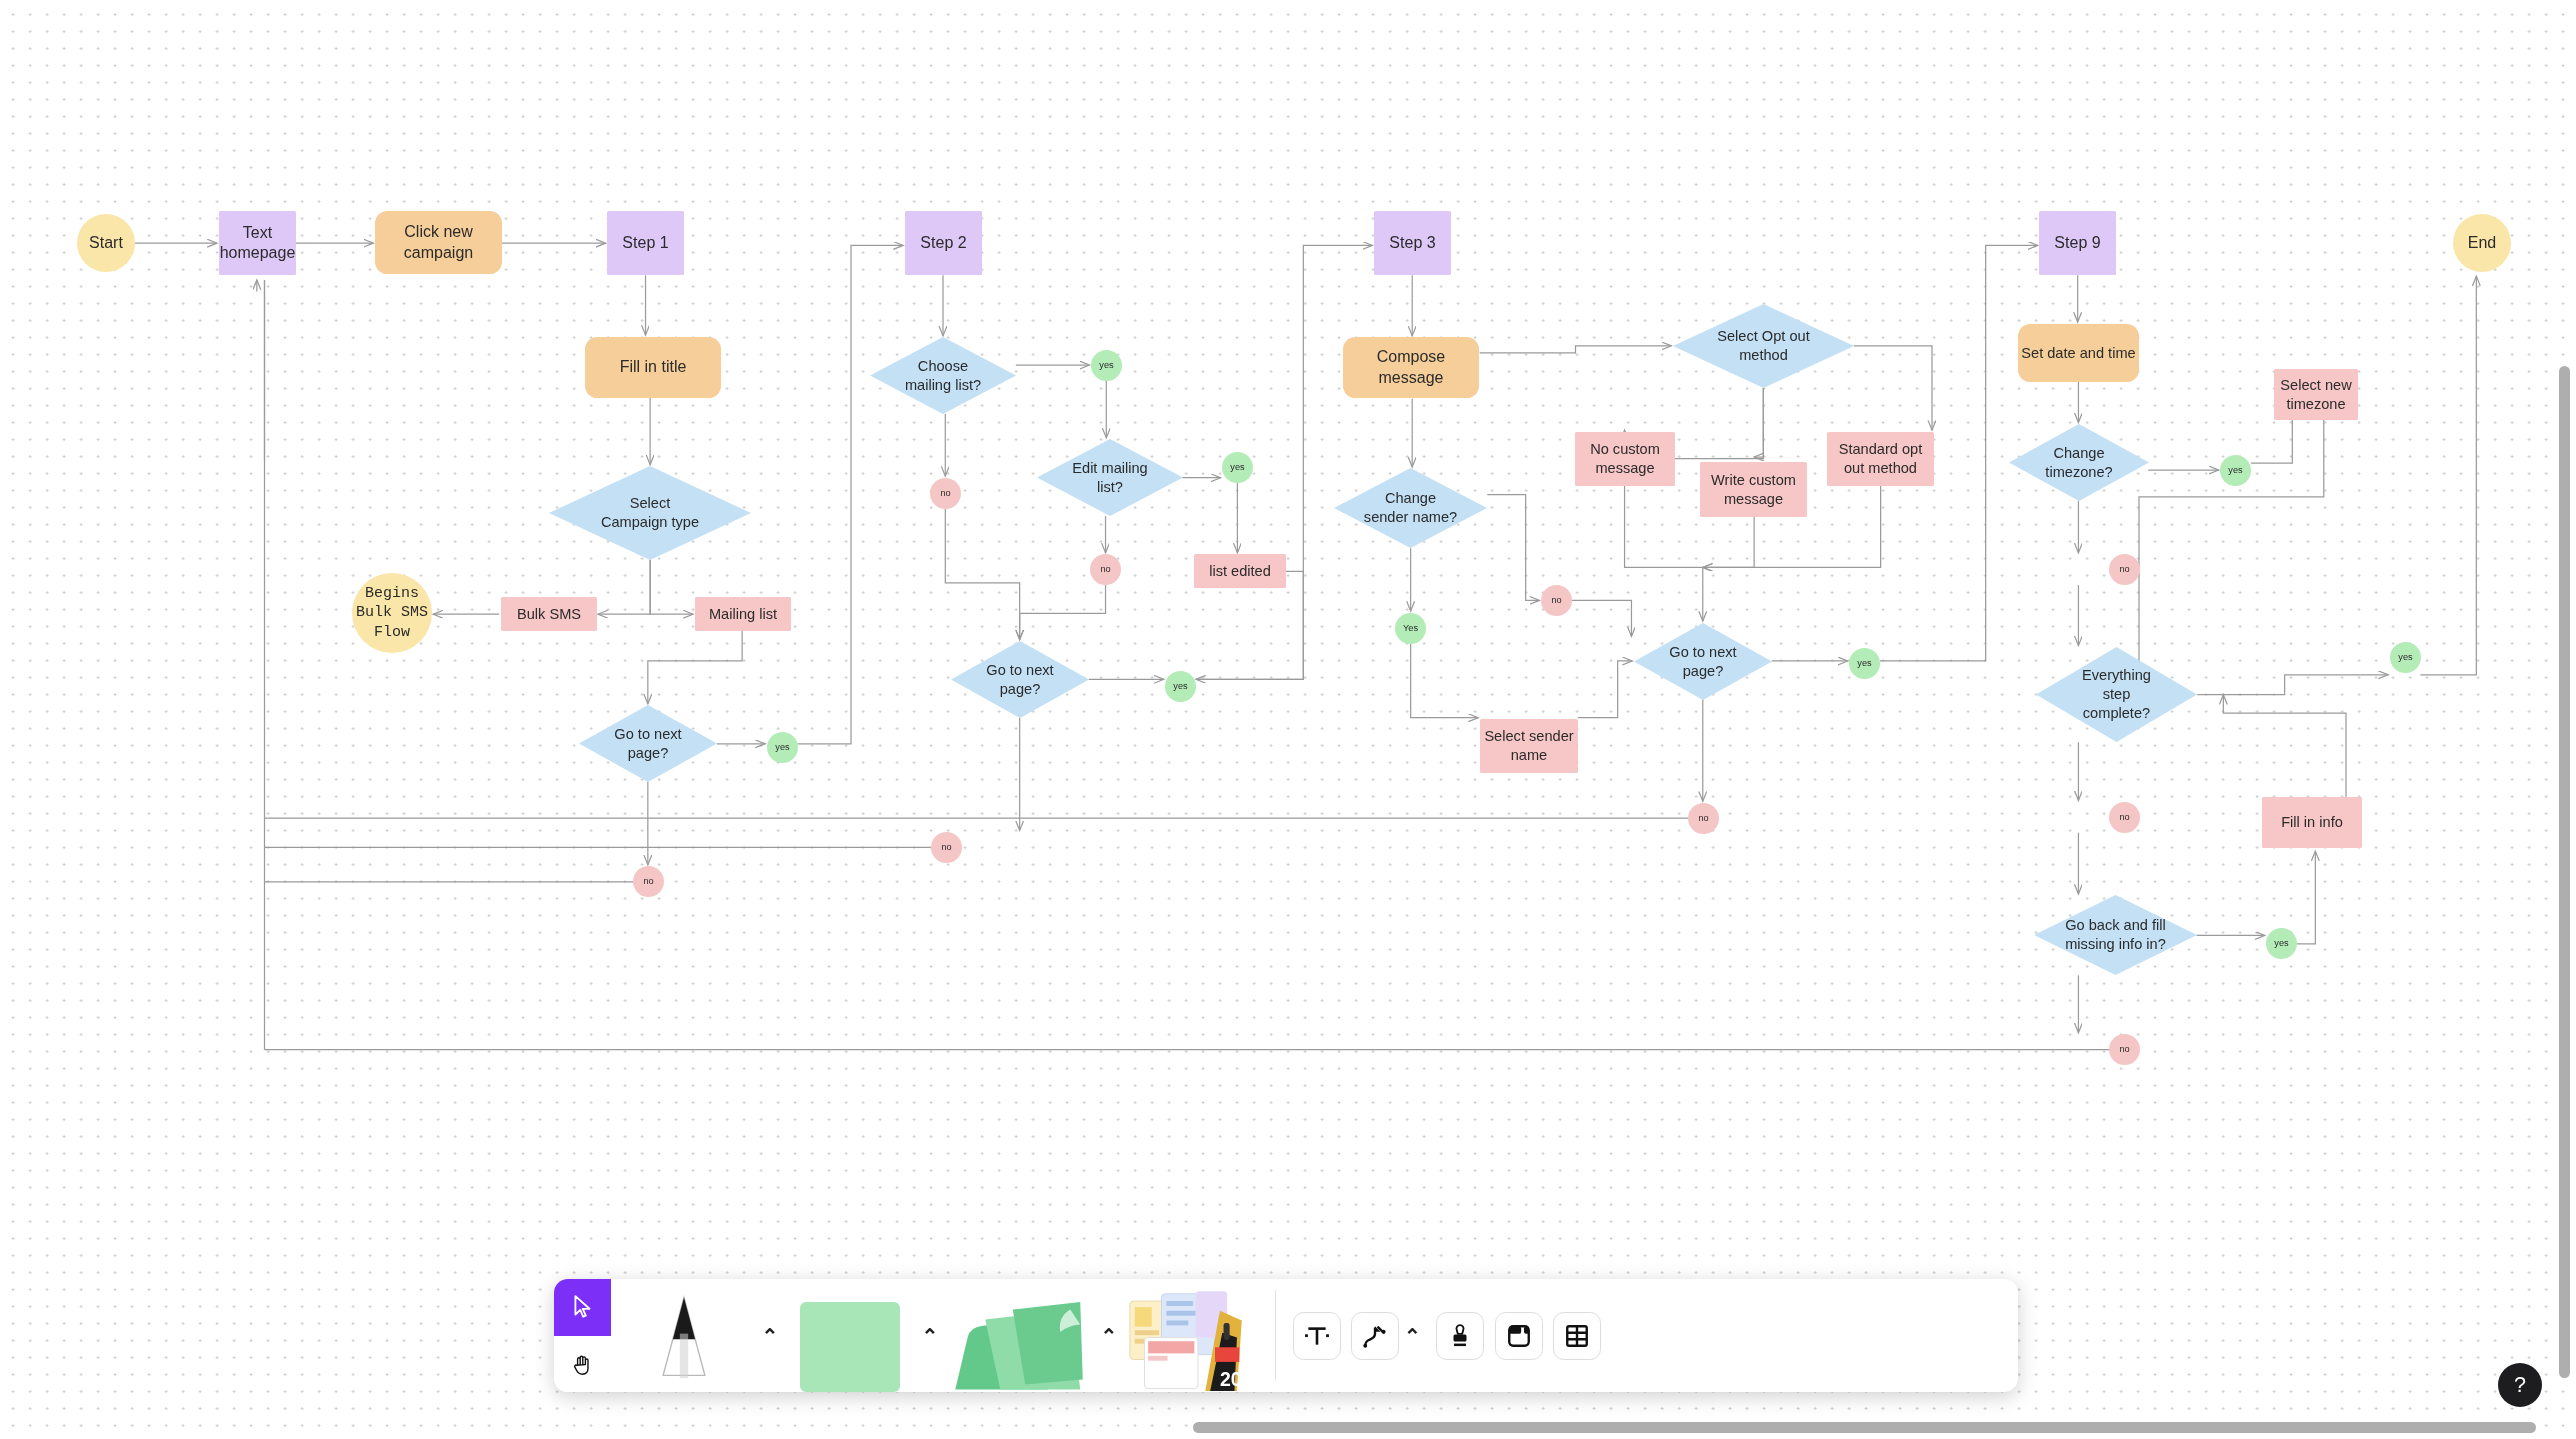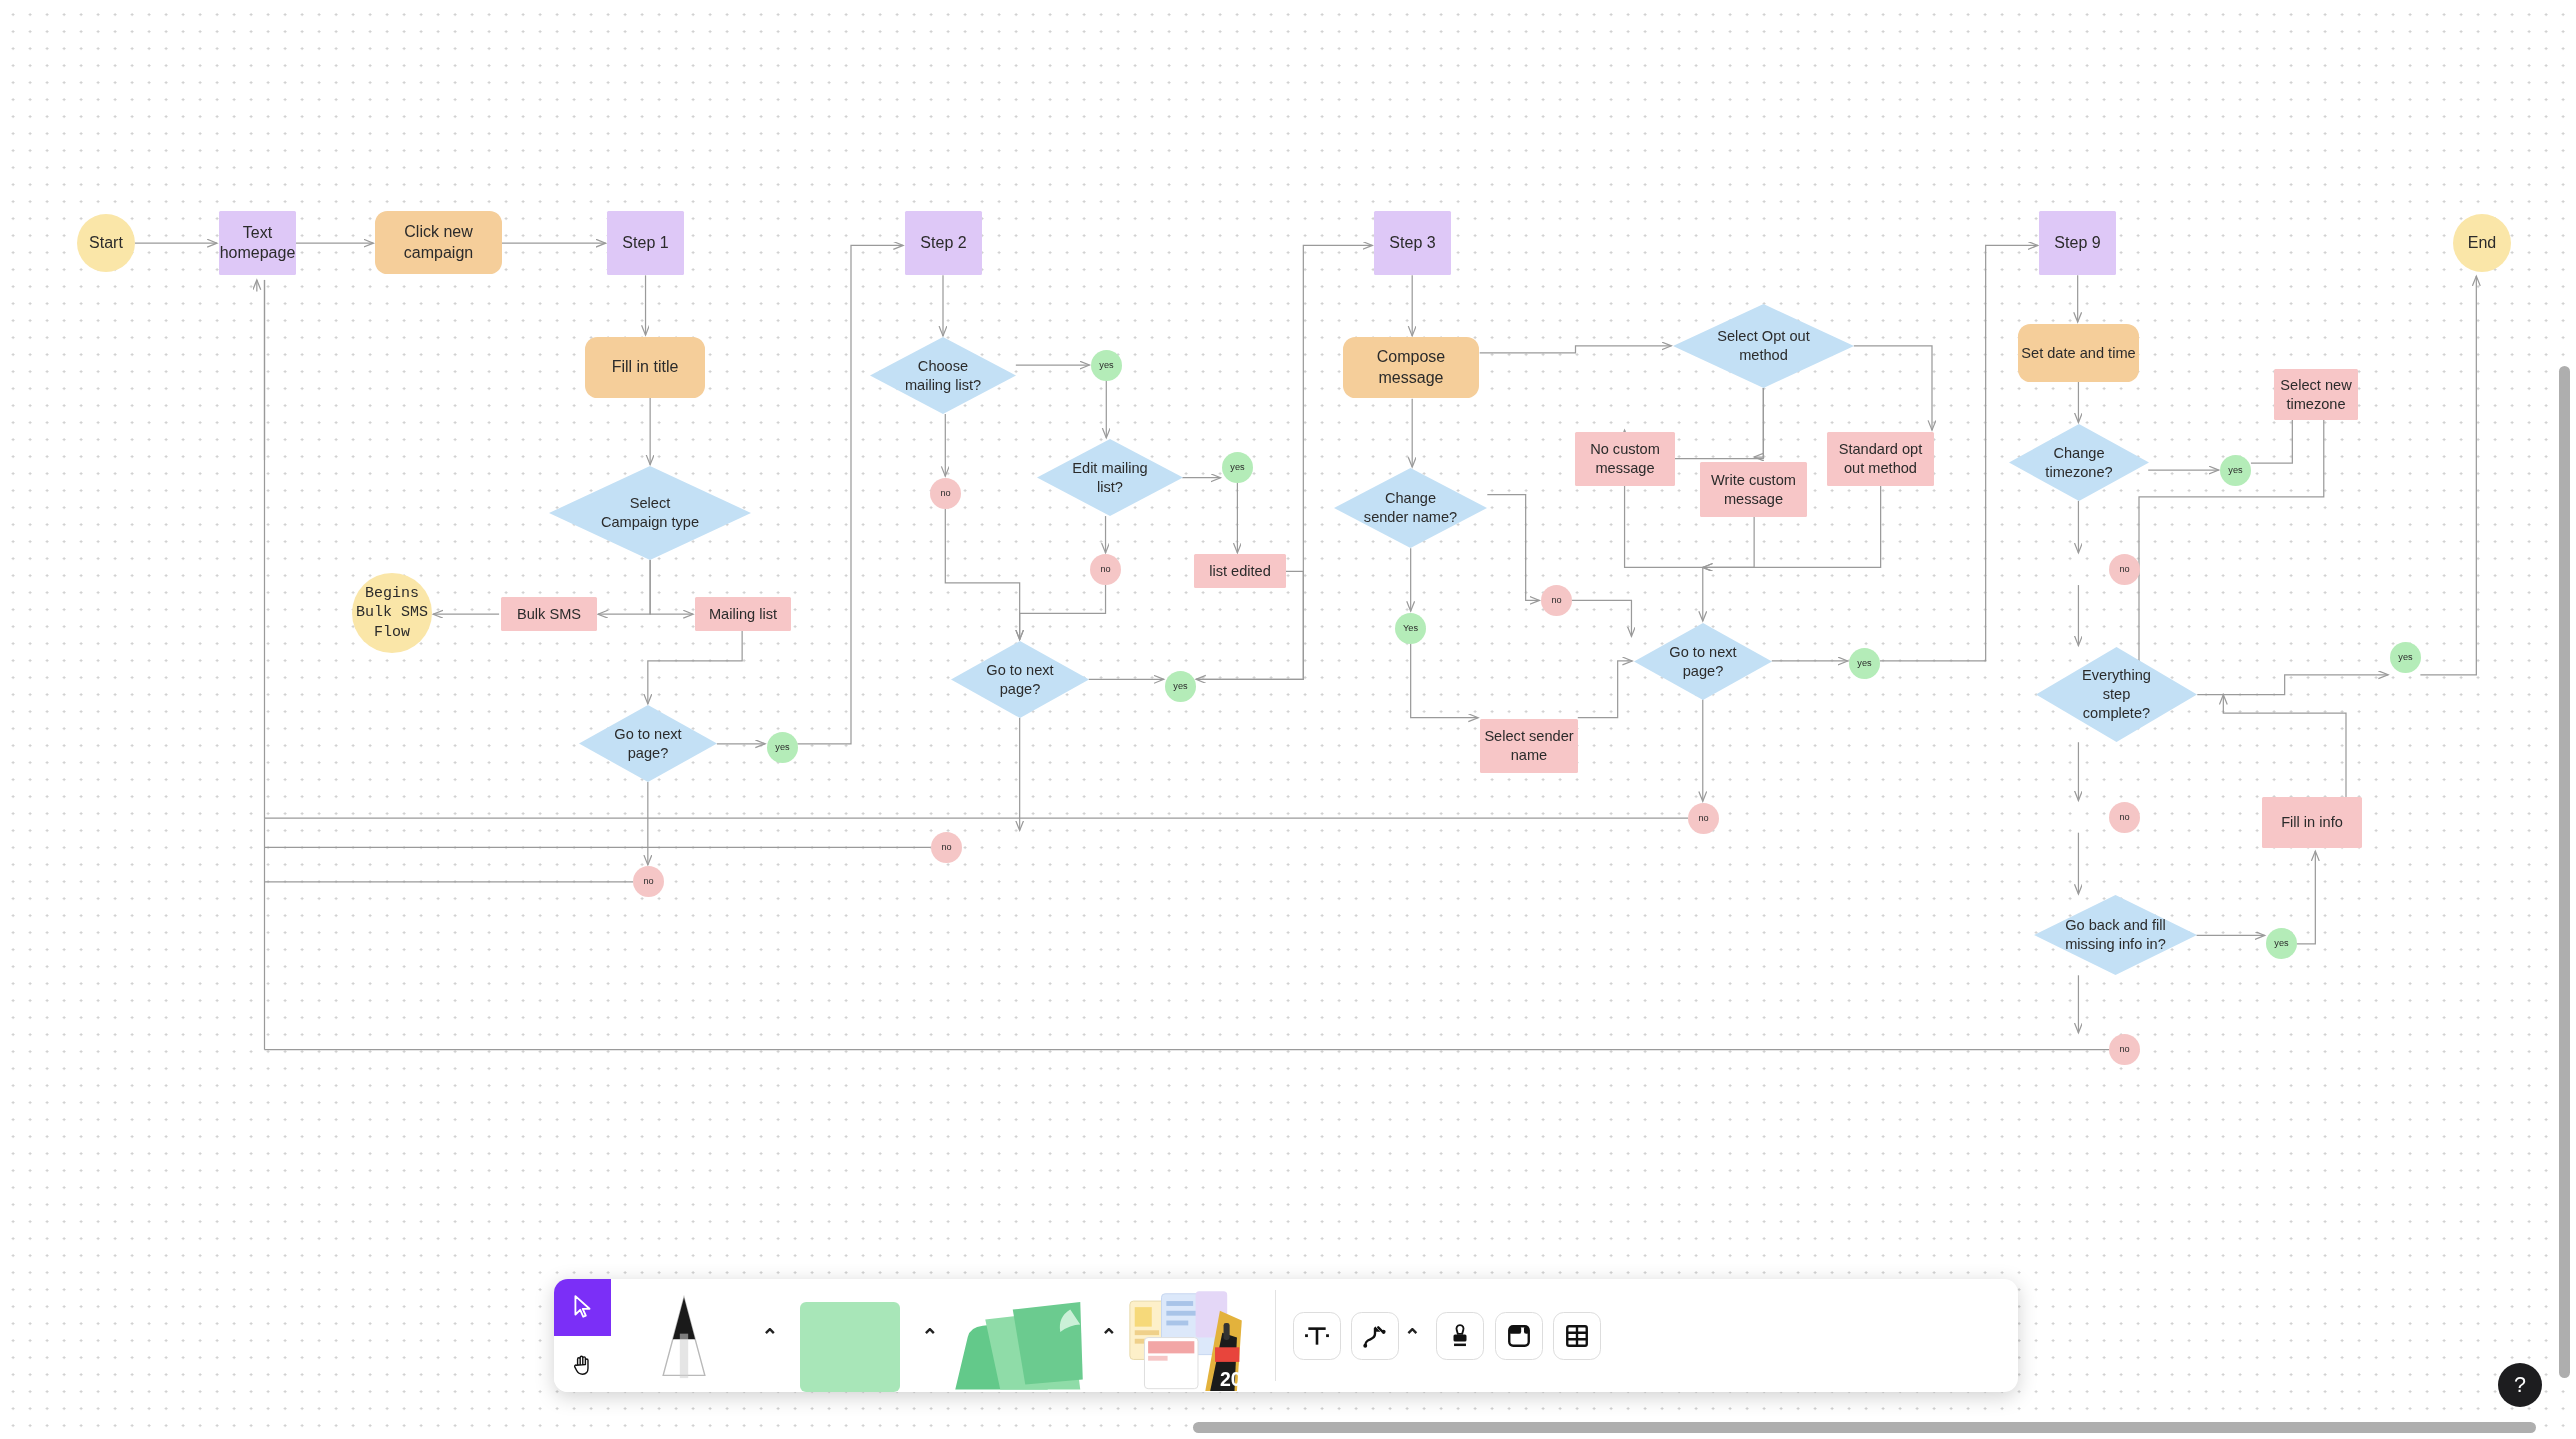--- a/index.html
+++ b/index.html
@@ -219,21 +219,21 @@
 
   <div class="node terminator" style="left:77px;top:214px;width:58px;height:58px;">Start</div>
 
   <div class="node stepbox" style="left:219px;top:211px;width:77px;height:64px;">Text
 homepage</div>
 
   <div class="node action" style="left:375px;top:211px;width:127px;height:63px;">Click new campaign</div>
 
   <div class="node stepbox" style="left:607px;top:211px;width:77px;height:64px;">Step 1</div>
 
-  <div class="node action" style="left:585px;top:337px;width:120px;height:61px;text-align:center;">Fill in title</div>
+  <div class="node action" style="left:585px;top:337px;width:136px;height:61px;text-align:center;">Fill in title</div>
 
   <div class="node decision" style="left:549px;top:466px;width:202px;height:94px;">Select
 Campaign type</div>
 
   <div class="node terminator" style="left:352px;top:573px;width:80px;height:80px;font-size:15px;font-family:Liberation Mono, monospace;">Begins
 Bulk SMS
 Flow</div>
 
   <div class="node datarect" style="left:501px;top:597px;width:96px;height:34px;">Bulk SMS</div>
 

